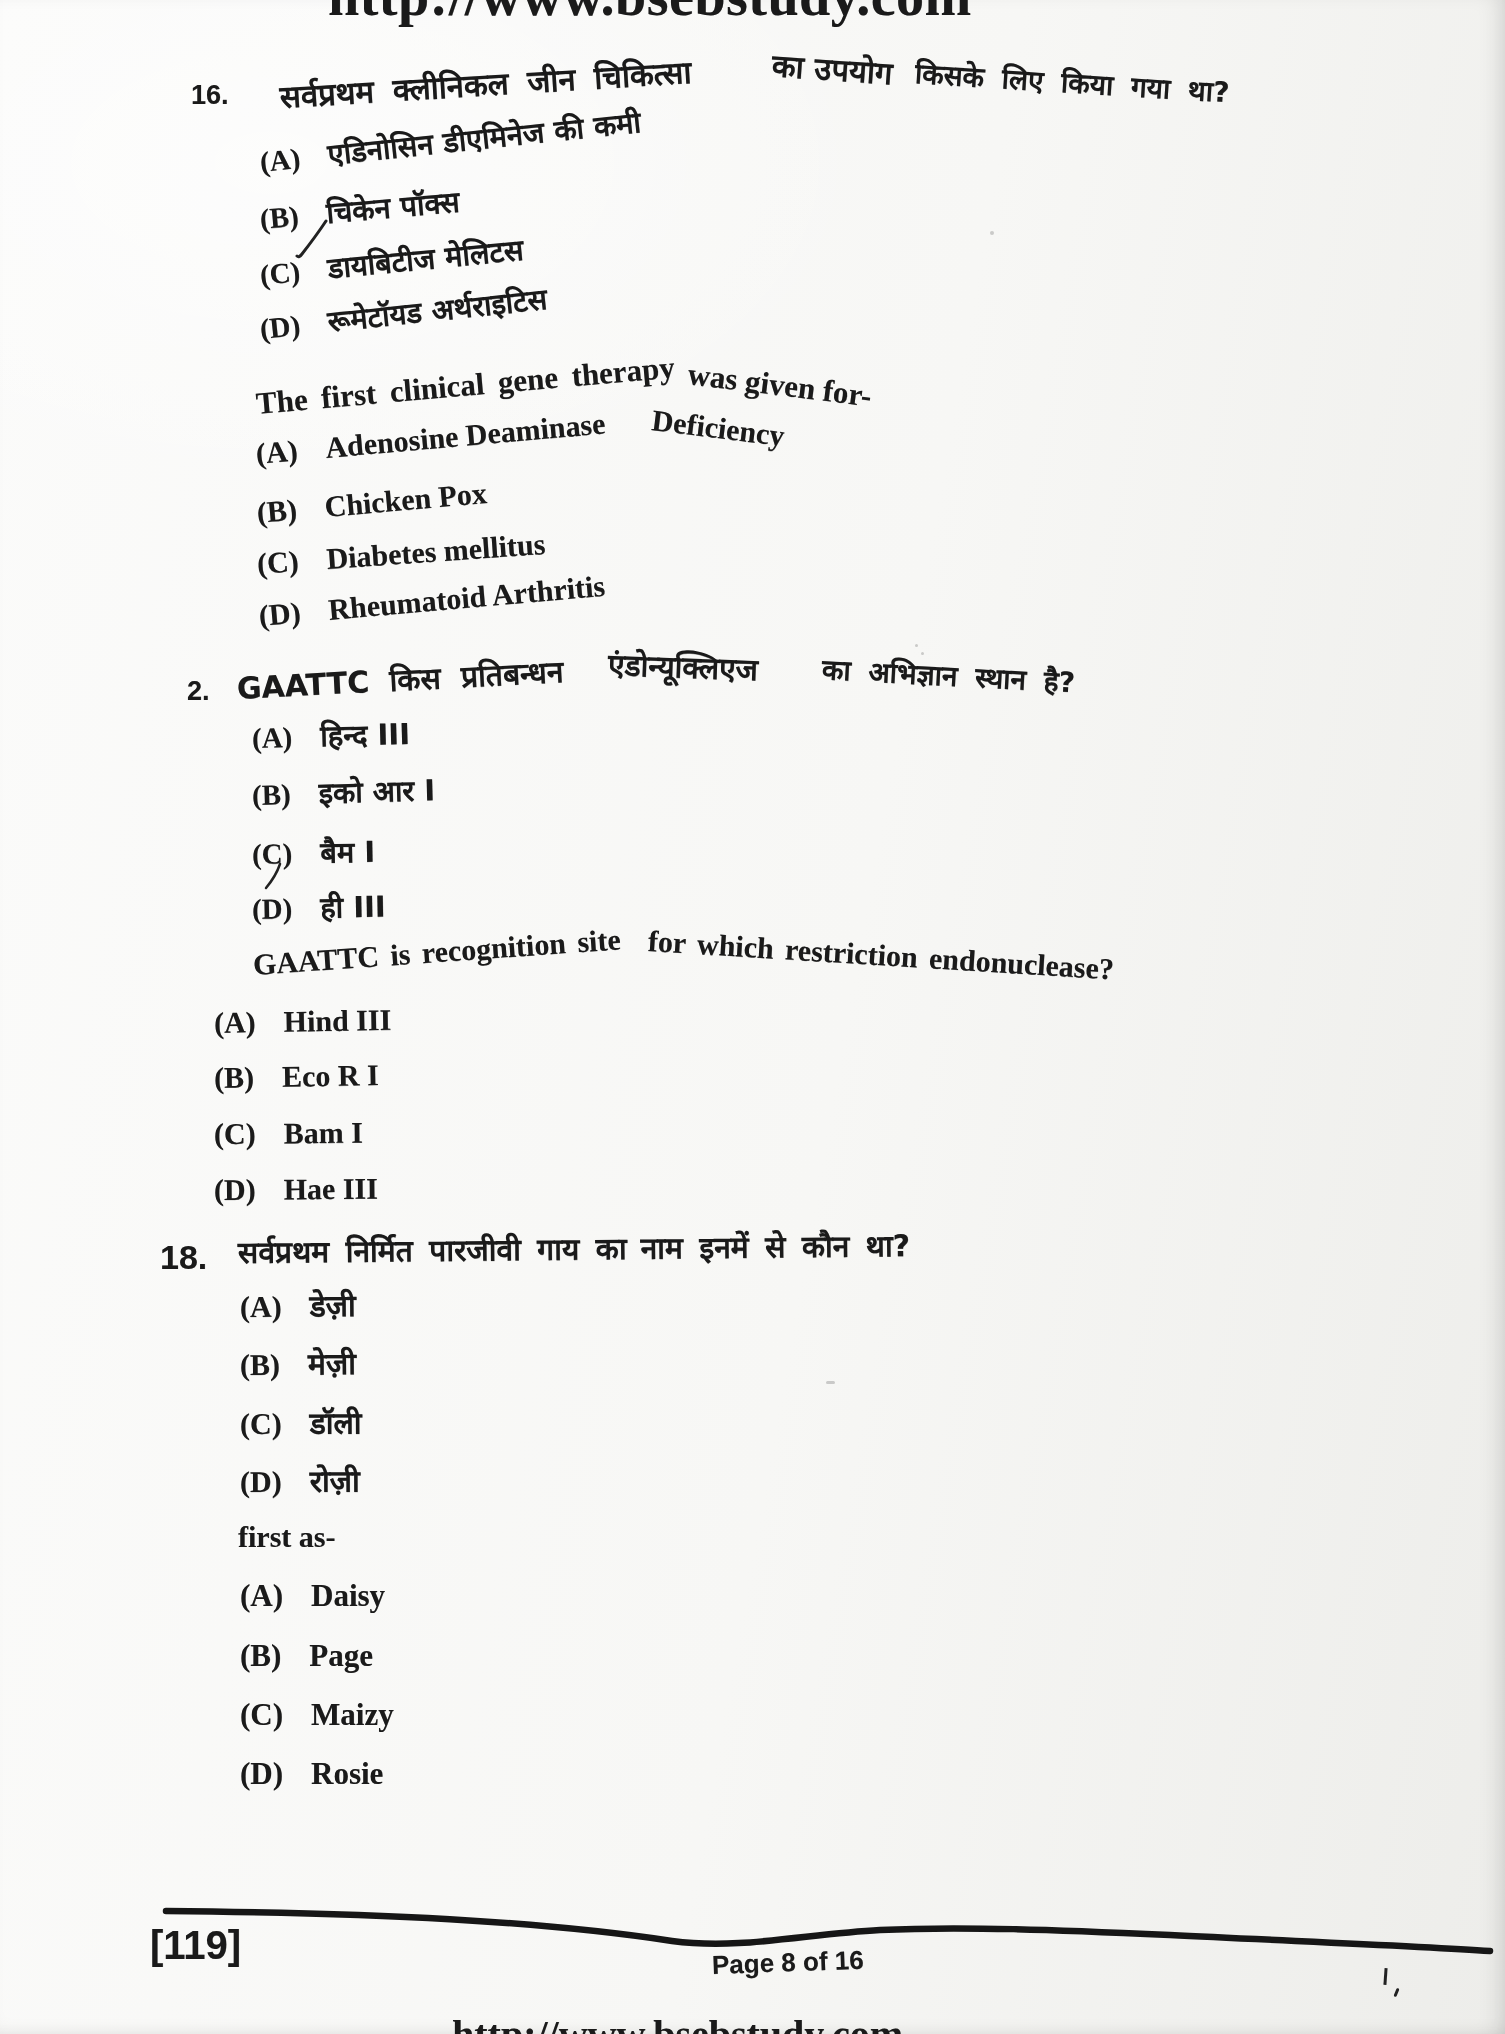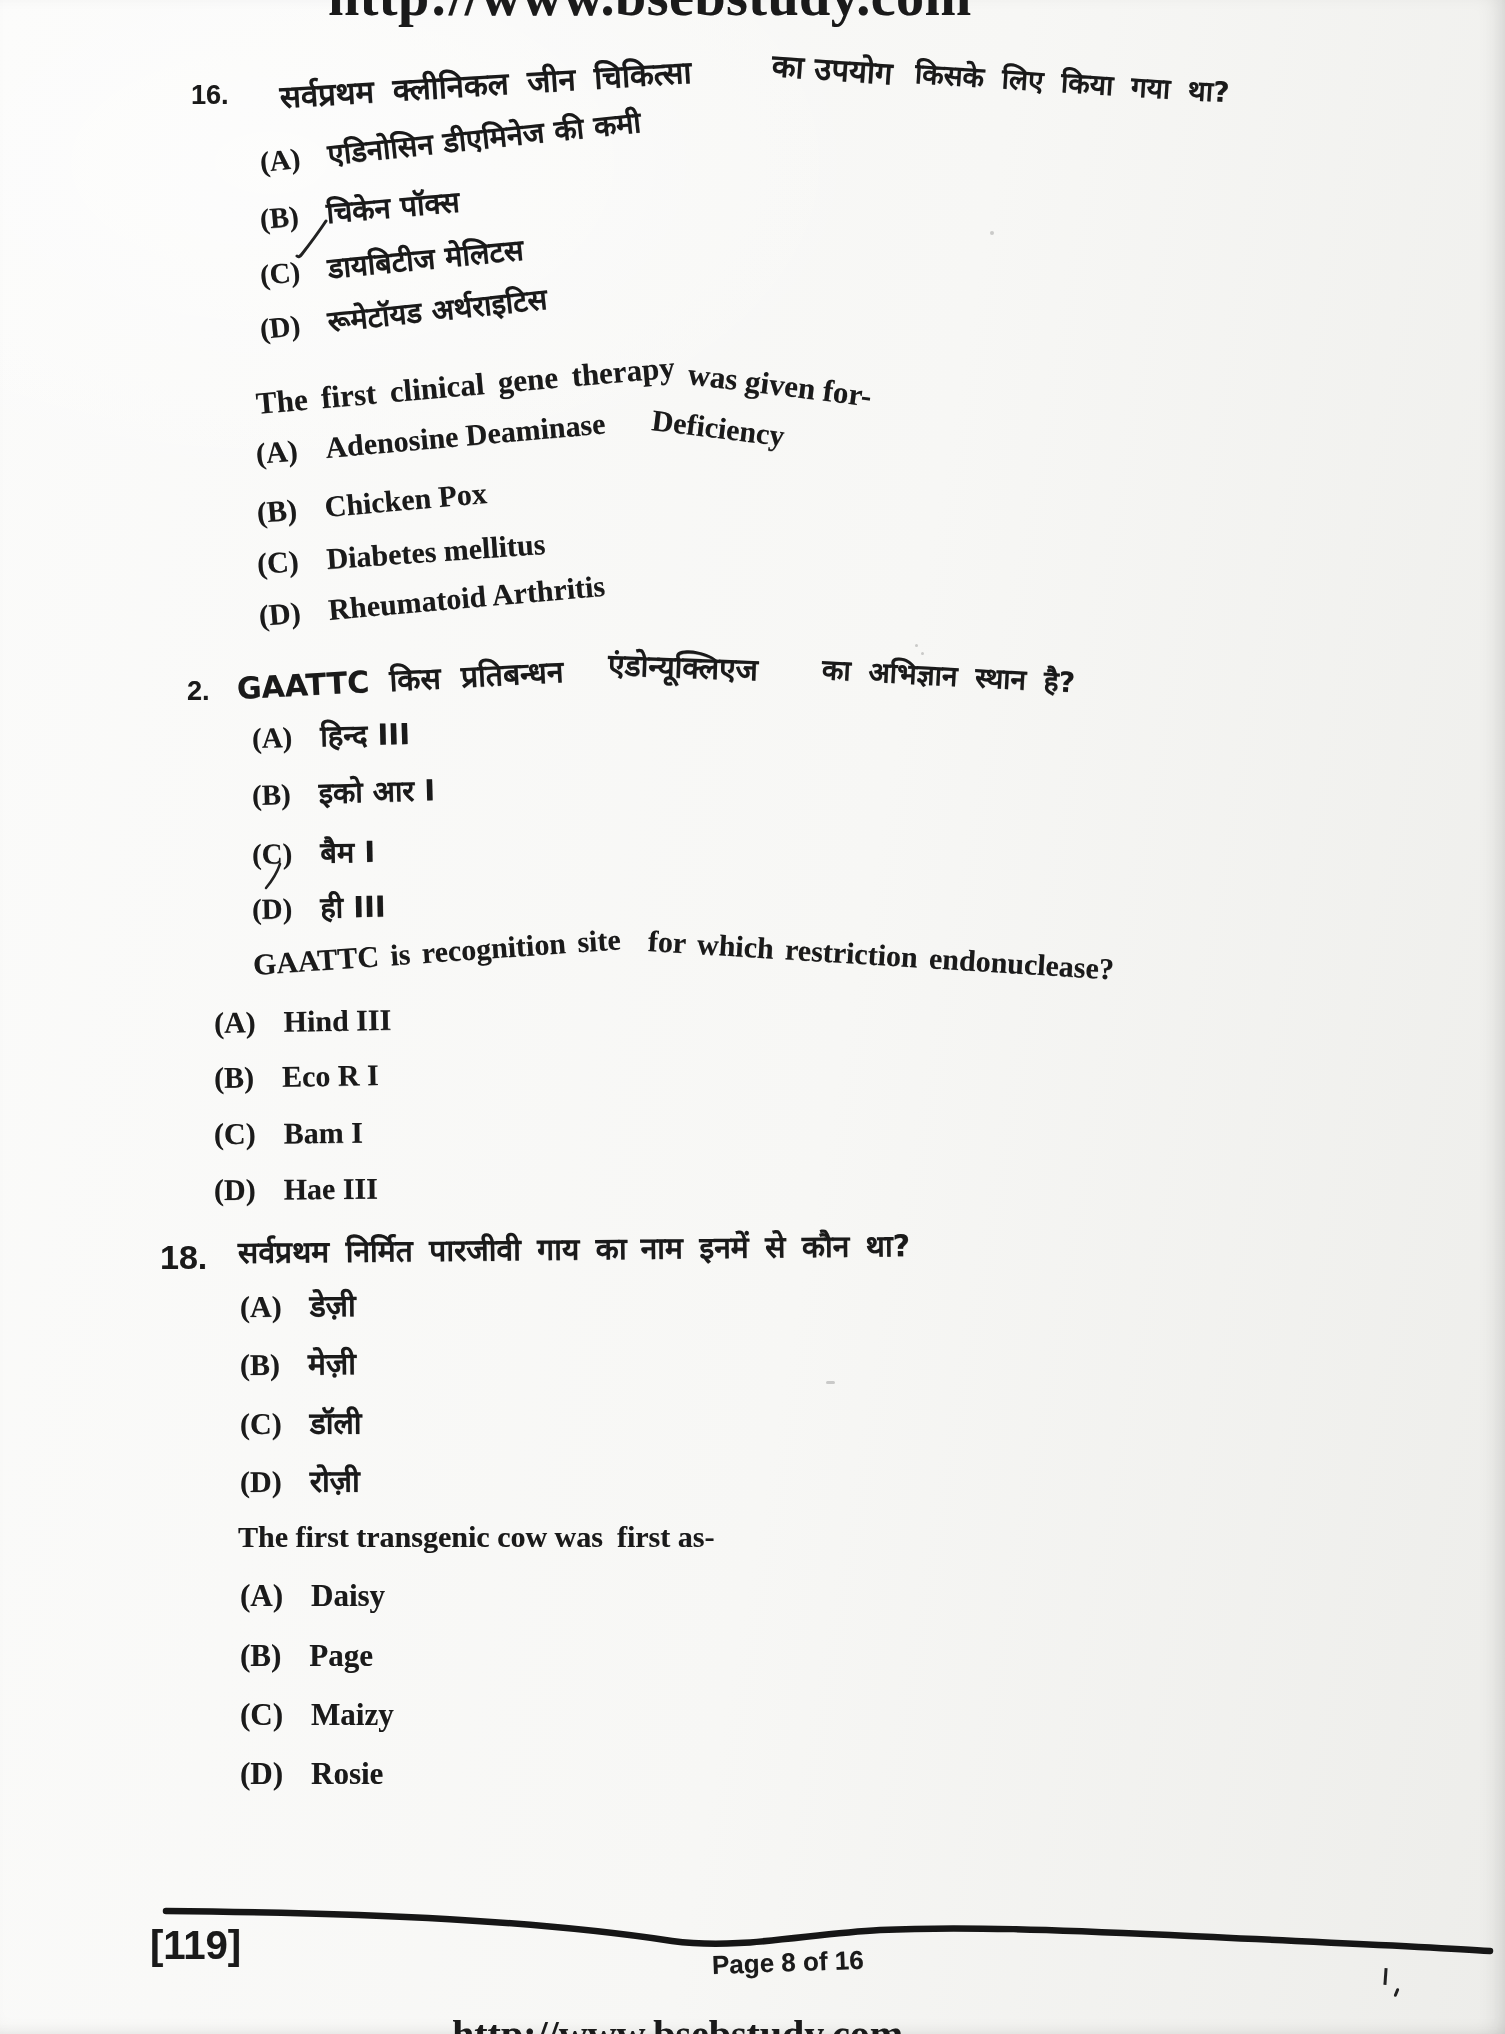--- a/index.html
+++ b/index.html
@@ -145,21 +145,20 @@
   <div class="t row hi" style="left:240px;top:1407px;font-size:30px;transform:rotate(-0.3deg)">
     <span class="lbl">(C)</span>
     <span>डॉली</span>
   </div>
   <div class="t row hi" style="left:240px;top:1465px;font-size:30px;transform:rotate(-0.3deg)">
     <span class="lbl">(D)</span>
     <span>रोज़ी</span>
   </div>
 
   <div class="t row en" style="left:238px;top:1520px;font-size:30px">
-    <span class="gap14">The first transgenic cow was</span>
     <span class="heavy">first as-</span>
   </div>
 
   <div class="t row en" style="left:240px;top:1578px;font-size:31px">
     <span class="lbl">(A)</span>
     <span>Daisy</span>
   </div>
   <div class="t row en" style="left:240px;top:1638px;font-size:31px">
     <span class="lbl">(B)</span>
     <span>Page</span>

